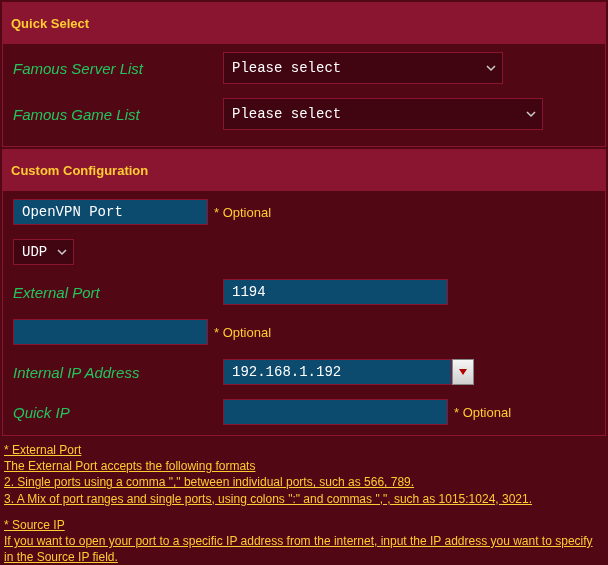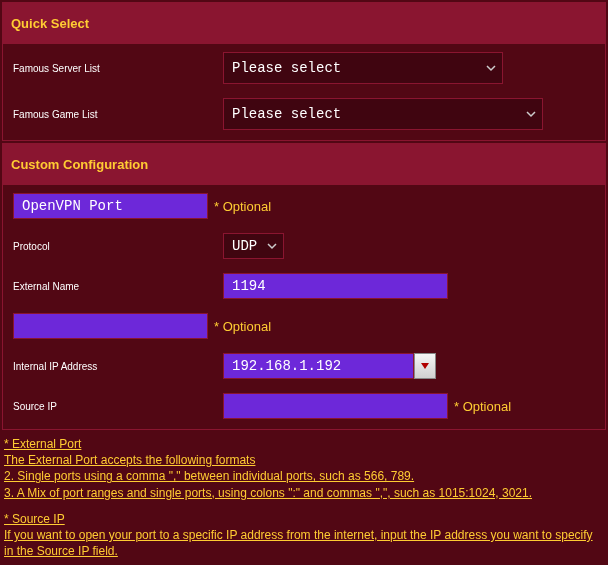--- a/index.html
+++ b/index.html
@@ -26,22 +26,23 @@
   .form-body {
     padding: 8px 10px 4px 10px;
   }
   .form-row {
     display: grid;
     grid-template-columns: 210px 1fr;
     align-items: center;
     margin-bottom: 14px;
   }
   .label {
-    color: #ffffff;
-    font-size: 10px;
+    color: #22c55e;
+    font-size: 15px;
+    font-style: italic;
   }
   .field-wrap {
     display: flex;
     align-items: center;
     gap: 6px;
   }
   .optional {
     color: #ffcc33;
     font-size: 13px;
     white-space: nowrap;
@@ -65,21 +66,21 @@
     right: 6px;
     top: 50%;
     transform: translateY(-50%);
     width: 10px; height: 10px;
     pointer-events: none;
   }
   .chevron svg { display:block; }
   .input-text {
     width: 225px;
     height: 26px;
-    background: #6d28d9;
+    background: #0c4a6e;
     border: 1px solid #8a1530;
     color: #fff;
     font-family: "Courier New", monospace;
     font-size: 14px;
     padding: 8px 8px;
     outline: none;
   }
   .select-small {
     position: relative;
     width: 61px;
@@ -141,21 +142,21 @@
         <div class="select-big">
           <span>Please select</span>
           <span class="chevron">
             <svg width="10" height="10" viewBox="0 0 10 10">
                 <path d="M1 3 L5 7 L9 3" stroke="#ccc" stroke-width="1.5" fill="none"></path>
               </svg>
           </span>
         </div>
       </div>
     </div>
-    <div class="form-row" style="margin-bottom:6px;">
+    <div class="form-row" style="margin-bottom:12px;">
       <div class="label">Famous Game List</div>
       <div class="field-wrap">
         <div class="select-big" style="width:320px;">
           <span>Please select</span>
           <span class="chevron">
             <svg width="10" height="10" viewBox="0 0 10 10">
                 <path d="M1 3 L5 7 L9 3" stroke="#ccc" stroke-width="1.5" fill="none"></path>
               </svg>
           </span>
         </div>
@@ -169,63 +170,62 @@
   <div class="form-body">
 
     <div class="form-row">
       <div class="field-wrap">
         <input class="input-text" value="OpenVPN Port" style="">
         <span class="optional">* Optional</span>
       </div>
     </div>
 
     <div class="form-row">
-      <div class="label">Protocol</div>
       <div class="field-wrap">
         <div class="select-small">
           <span>UDP</span>
           <span class="chevron">
             <svg width="10" height="10" viewBox="0 0 10 10">
                 <path d="M1 3 L5 7 L9 3" stroke="#ccc" stroke-width="1.5" fill="none"></path>
               </svg>
           </span>
         </div>
       </div>
     </div>
 
     <div class="form-row">
-      <div class="label">External Name</div>
+      <div class="label">External Port</div>
       <div class="field-wrap">
         <input class="input-text" value="1194" style="">
       </div>
     </div>
 
     <div class="form-row">
       <div class="field-wrap">
         <input class="input-text" value="" style="">
         <span class="optional">* Optional</span>
       </div>
     </div>
 
     <div class="form-row">
       <div class="label">Internal IP Address</div>
       <div class="field-wrap">
         <div class="ip-wrap">
-          <input class="input-text" style="width: 191px;" value="192.168.1.192">
+          <input class="input-text" style="width: 229px;" value="192.168.1.192">
           <div class="ip-btn">
             <svg width="10" height="10" viewBox="0 0 10 10">
                 <path d="M1 2 L9 2 L5 8 Z" fill="#b00000"></path>
               </svg>
           </div>
         </div>
       </div>
     </div>
 
     <div class="form-row" style="margin-bottom:6px;">
-      <div class="label">Source IP</div>
+      <div class="label">Quick IP</div>
       <div class="field-wrap">
         <input class="input-text" value="" style="">
         <span class="optional">* Optional</span>
       </div>
     </div>
 
   </div>
 </div>
 
 <div class="notes">

